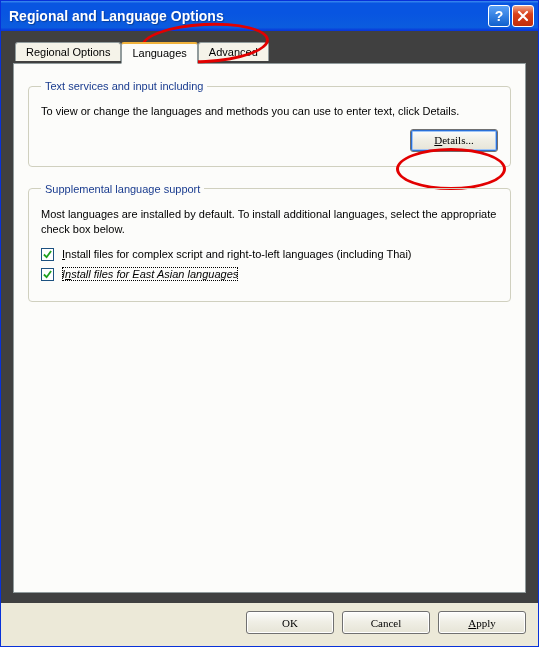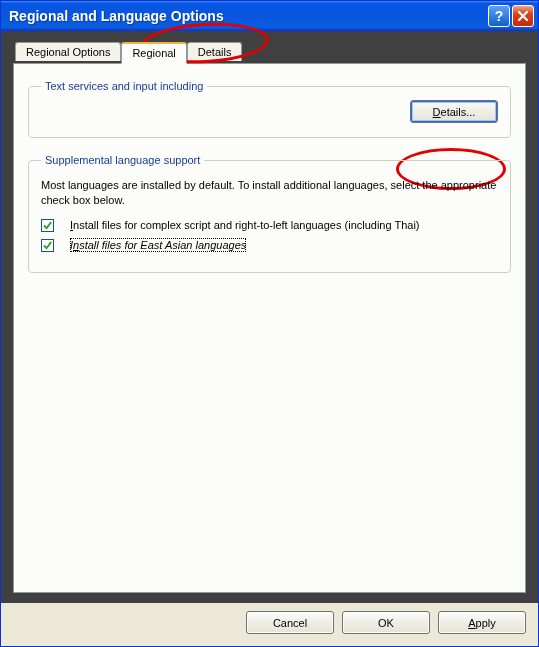--- a/index.html
+++ b/index.html
@@ -114,33 +114,33 @@
   .row-right {
     display: flex;
     justify-content: flex-end;
   }
   .xp-btn {
     min-width: 88px;
     height: 23px;
     background: linear-gradient(to bottom, #fdfdfd, #f0efe6 45%, #e6e4d6);
     border: 1px solid #707070;
     border-radius: 3px;
-    font-family: Liberation Sans, sans-serif;
+    font-family: Liberation Serif, serif;
     font-size: 11px;
     padding: 0 12px;
     cursor: pointer;
     box-shadow: inset 0 0 0 1px #fff;
   }
   .xp-btn.default {
     box-shadow: 0 0 0 1px #2a6fd6 inset, inset 0 0 0 2px #9ec5f7;
   }
   .checkbox-row {
     display: flex;
     align-items: flex-start;
-    gap: 16px;
+    gap: 8px;
     margin: 6px 0;
   }
   .cb {
     width: 13px; height: 13px;
     border: 1px solid #1c5180;
     background: #fff;
     display: inline-flex;
     align-items: center;
     justify-content: center;
     flex-shrink: 0;
@@ -184,32 +184,33 @@
       </svg>
     </div>
   </div>
 
   <div class="content-wrap">
     <div class="tabs-row" style="position:relative;">
       <div class="tab">
         <span>Regional Options</span>
       </div>
       <div class="tab active">
-        <span>Regional</span>
+        <span>Languages</span>
       </div>
       <div class="tab">
-        <span>Details</span>
+        <span>Advanced</span>
       </div>
       <div class="annot annot-tab"></div>
     </div>
 
     <div class="tab-panel">
 
       <fieldset class="groupbox" style="position:relative;">
         <legend>Text services and input including</legend>
+        <div class="desc">To view or change the languages and methods you can use to enter text, click Details.</div>
         <div class="row-right">
           <button class="xp-btn default">
             <span style="text-decoration:underline">D</span><span>etails...</span>
           </button>
         </div>
         <div class="annot annot-details"></div>
       </fieldset>
 
       <fieldset class="groupbox">
         <legend>Supplemental language support</legend>
@@ -231,17 +232,17 @@
               </svg>
           </span>
           <span class="cb-label dotted-focus">I<span class="underline">n</span>stall files for East Asian languages</span>
         </div>
       </fieldset>
 
     </div>
   </div>
 
   <div class="button-bar">
+    <button class="xp-btn">OK</button>
     <button class="xp-btn">Cancel</button>
-    <button class="xp-btn">OK</button>
     <button class="xp-btn"><span class="underline">A</span>pply</button>
   </div>
 </div>
 
 </body></html>

